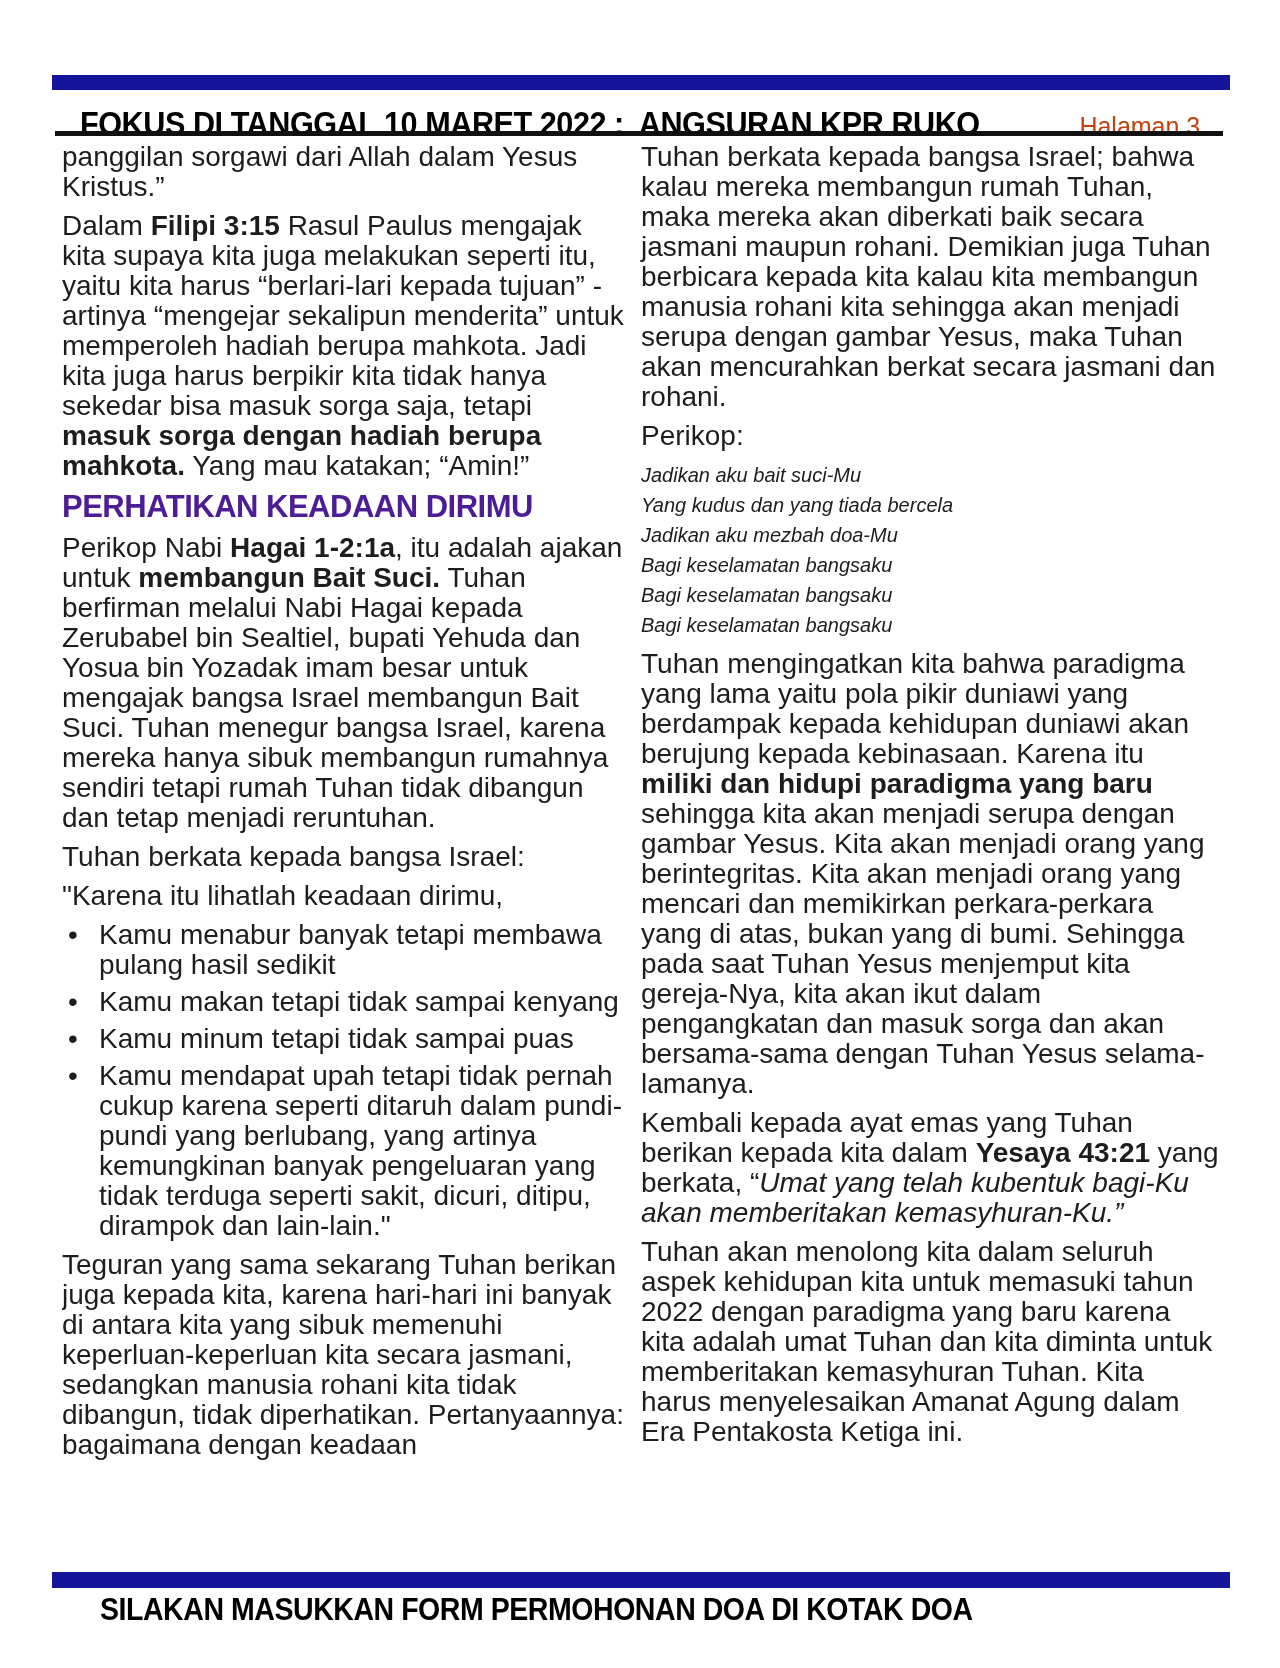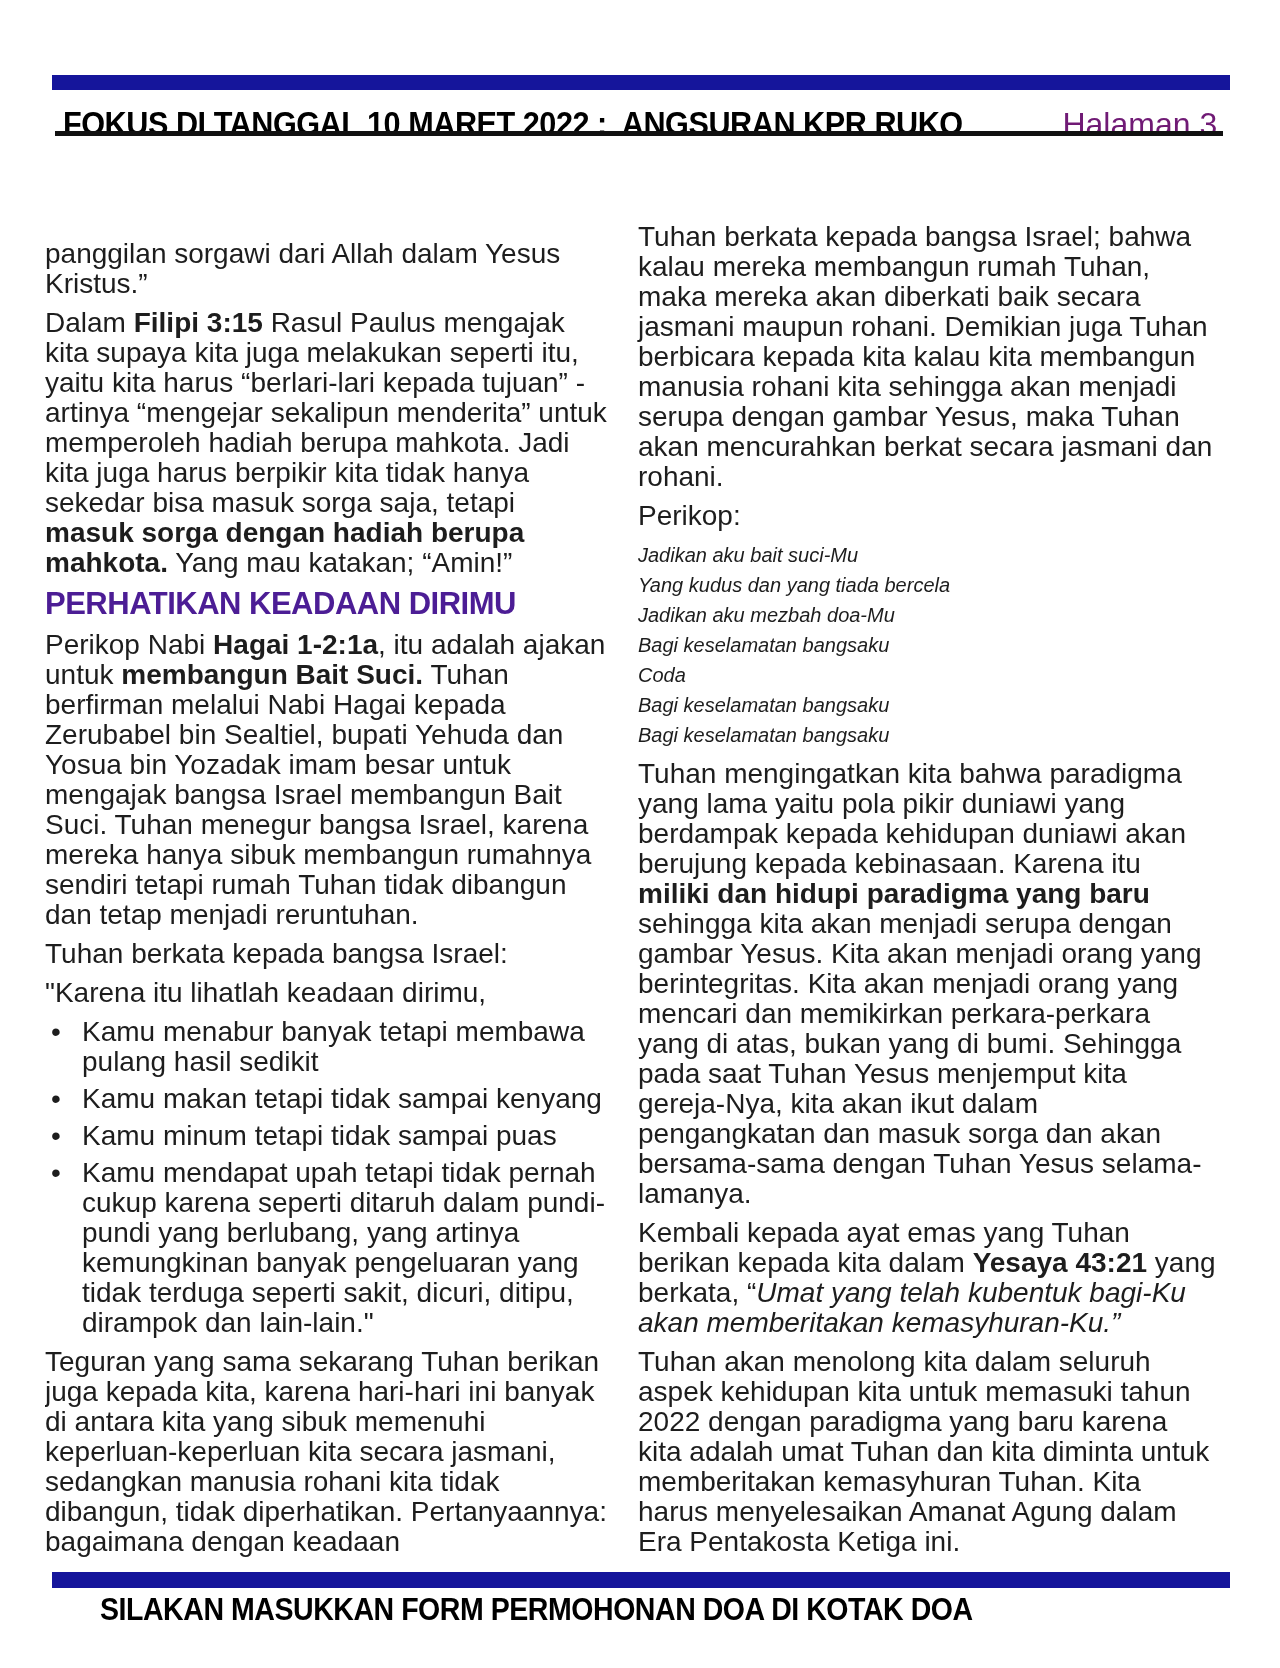--- a/index.html
+++ b/index.html
@@ -26,34 +26,33 @@
   .header-title{
     font-weight:bold;
     font-size:34px;
     letter-spacing:-0.5px;
     transform:scaleX(0.9);
     transform-origin:left center;
     white-space:pre;
     color:#000;
   }
   .page-label{
-    font-size:32px;
-    color:#701a75;
+    font-size:25px;
+    color:#c2410c;
   }
   .header-rule{
     position:absolute;
     left:55px;top:131px;width:1168px;height:5px;
     background:#111;
   }
   .body-area{
     position:absolute;
-    left:45px;top:142px;width:1173px;height:1424px;
-    display:flex;gap:30px;
+    left:62px;top:142px;width:1173px;height:1424px;
+    display:flex;gap:16px;
     overflow:hidden;
-    align-items:flex-end;
   }
   .col{flex:0 0 auto;}
   .col.left{width:563px;}
   .col.right{width:580px;}
   .col p{
     margin:0 0 9px 0;
     font-size:28px;line-height:30px;
   }
   .col h2{
     margin:2px 0 9px 0;
@@ -137,21 +136,20 @@
         <p><span>Teguran yang sama sekarang Tuhan berikan juga kepada kita, karena hari-hari ini banyak di antara kita yang sibuk memenuhi keperluan-keperluan kita secara jasmani, sedangkan manusia rohani kita tidak dibangun, tidak diperhatikan. Pertanyaannya: bagaimana dengan keadaan</span></p>
       </div>
     <div class="col right" id="col-right">
         <p><span>Tuhan berkata kepada bangsa Israel; bahwa kalau mereka membangun rumah Tuhan, maka mereka akan diberkati baik secara jasmani maupun rohani. Demikian juga Tuhan berbicara kepada kita kalau kita membangun manusia rohani kita sehingga akan menjadi serupa dengan gambar Yesus, maka Tuhan akan mencurahkan berkat secara jasmani dan rohani.</span></p>
         <p><span>Perikop:</span></p>
         <div class="song">
           <div>Jadikan aku bait suci-Mu</div>
           <div>Yang kudus dan yang tiada bercela</div>
           <div>Jadikan aku mezbah doa-Mu</div>
           <div>Bagi keselamatan bangsaku</div>
-          <div>Coda</div>
           <div>Bagi keselamatan bangsaku</div>
           <div>Bagi keselamatan bangsaku</div>
         </div>
         <p><span>Tuhan mengingatkan kita bahwa paradigma yang lama yaitu pola pikir duniawi yang berdampak kepada kehidupan duniawi akan berujung kepada kebinasaan. Karena itu </span><span class="b">miliki dan hidupi paradigma yang baru</span><span> sehingga kita akan menjadi serupa dengan gambar Yesus. Kita akan menjadi orang yang berintegritas. Kita akan menjadi orang yang mencari dan memikirkan perkara-perkara yang di atas, bukan yang di bumi.  Sehingga pada saat Tuhan Yesus menjemput kita gereja-Nya, kita akan ikut dalam pengangkatan dan masuk sorga dan akan bersama-sama dengan Tuhan Yesus selama-lamanya.</span></p>
         <p><span>Kembali kepada ayat emas yang Tuhan berikan kepada kita dalam </span><span class="b">Yesaya 43:21</span><span> yang berkata, “</span><span class="i">Umat yang telah kubentuk bagi-Ku akan memberitakan kemasyhuran-Ku.”</span></p>
         <p><span>Tuhan akan menolong kita dalam seluruh aspek kehidupan kita untuk memasuki tahun 2022 dengan paradigma yang baru karena kita adalah umat Tuhan dan kita diminta untuk memberitakan kemasyhuran Tuhan. Kita harus menyelesaikan Amanat Agung dalam Era Pentakosta Ketiga ini.</span></p>
       </div>
   </div>
 
   <div class="accent-bar bottom"></div>

